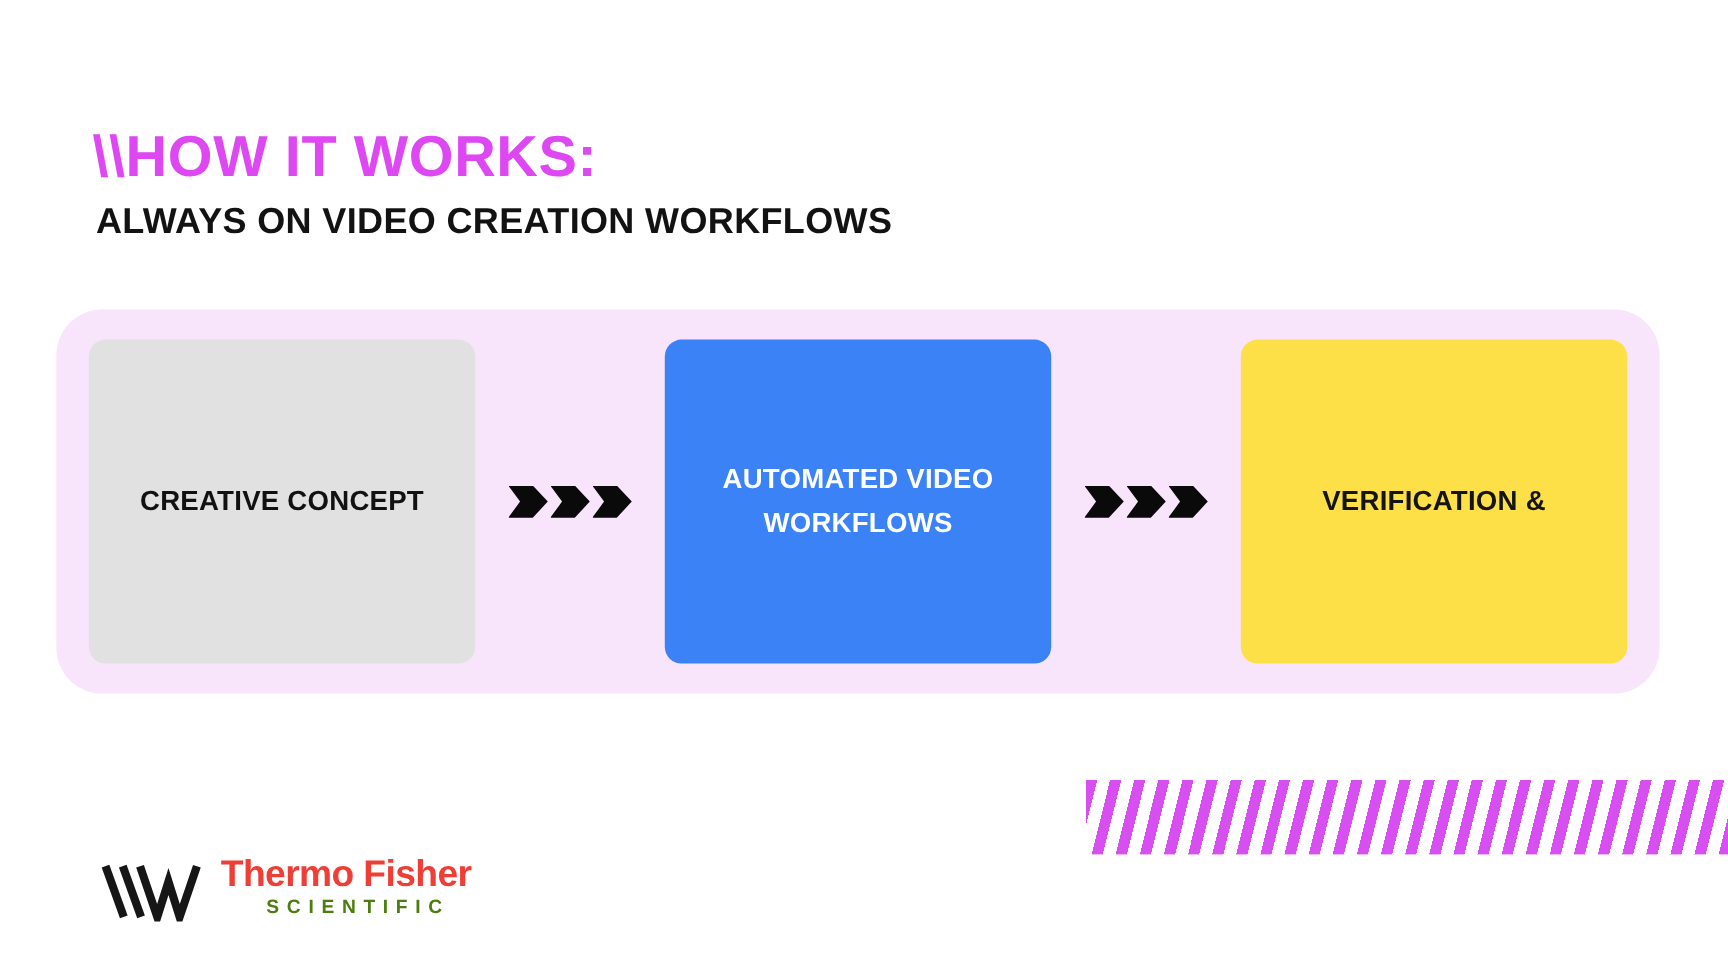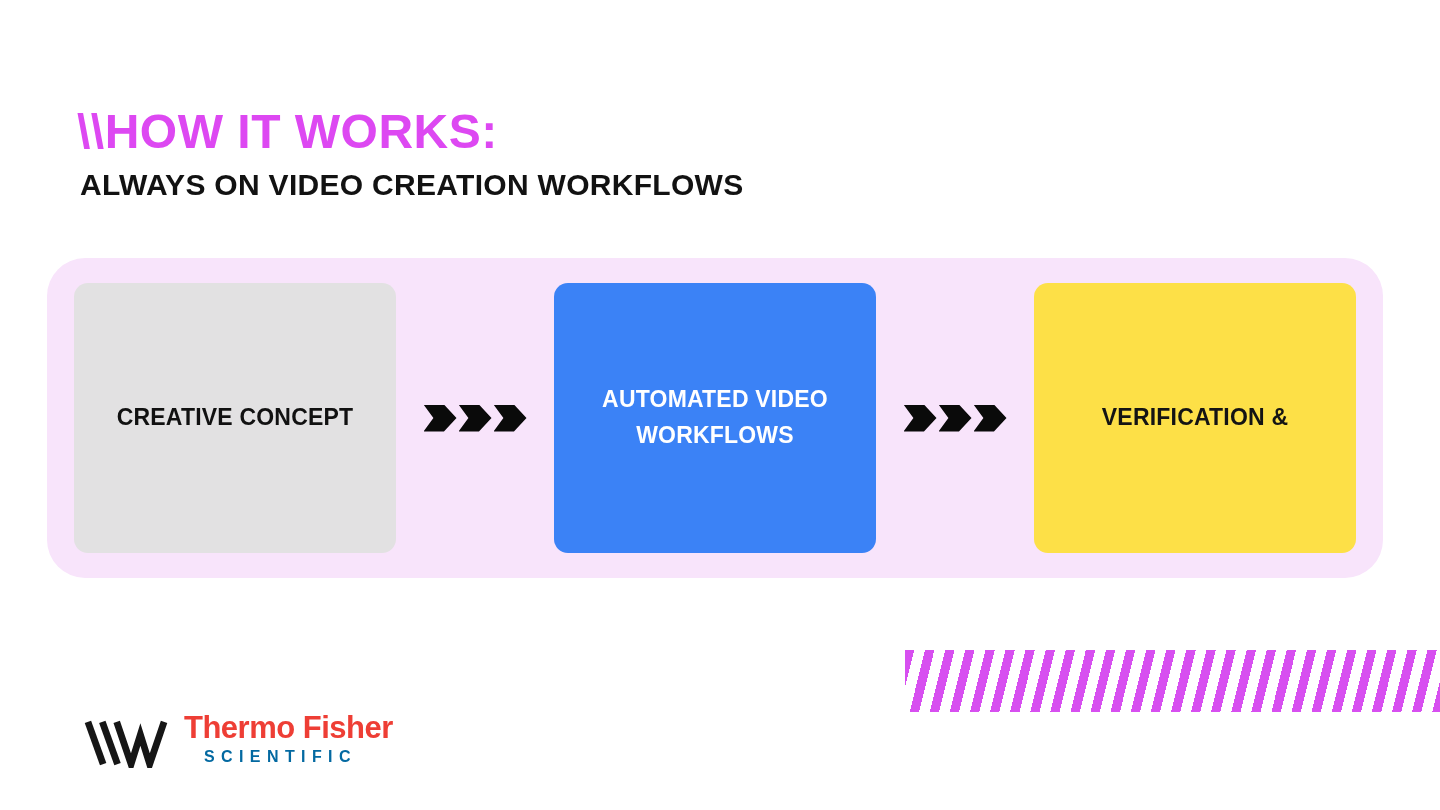--- a/index.html
+++ b/index.html
@@ -67,21 +67,21 @@
   }
 
   
   .footer-logo {
     position: absolute;
     left: 82px; top: 712px;
     display: flex;
     align-items: flex-start;
   }
   .mark-svg { display: block; margin-top: 6px; }
-  .tf-block { margin-left: 14px; }
+  .tf-block { margin-left: 14px; text-align: center; }
   .tf-name {
     font-size: 31px;
     font-weight: 800;
     letter-spacing: -0.5px;
     line-height: 1.05;
     white-space: nowrap;
   }
   .tf-sub {
     font-size: 16px;
     font-weight: 600;
@@ -144,19 +144,19 @@
   <div class="footer-logo">
     <svg class="mark-svg" width="88" height="50" viewBox="0 0 104 58">
       <g stroke="#161616" stroke-width="8" fill="none">
         <line x1="7" y1="4" x2="25" y2="54"></line>
         <line x1="24" y1="4" x2="42" y2="54"></line>
         <polyline points="41,4 58,54 69,19 80,54 97,4" stroke-miterlimit="12"></polyline>
       </g>
     </svg>
     <div class="tf-block">
       <div class="tf-name" style="color: rgb(238, 62, 53);">Thermo Fisher</div>
-      <div class="tf-sub" style="color: #0369a1; margin-left: 20px;">SCIENTIFIC</div>
+      <div class="tf-sub" style="color: #4d7c0f; margin-left: 20px;">SCIENTIFIC</div>
     </div>
   </div>
 
   <div class="stripes" style="--stripe-color: #D74FF0;"></div>
 
 </div>
 
 </body></html>

